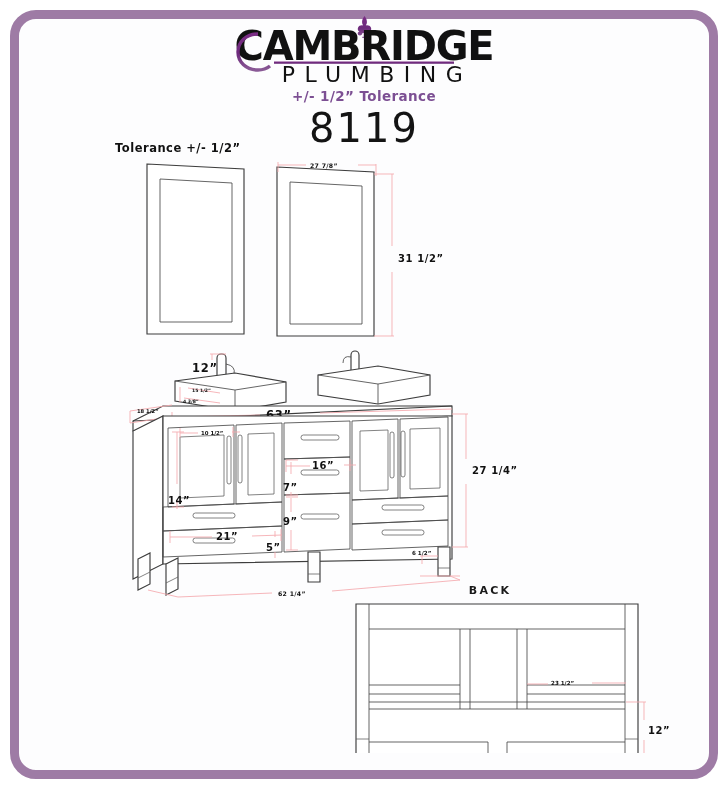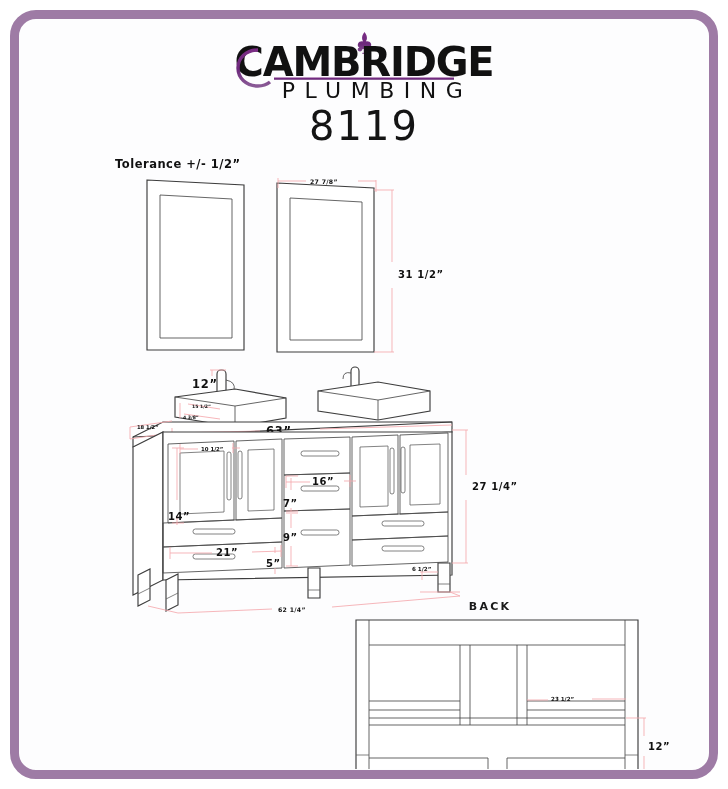--- a/index.html
+++ b/index.html
@@ -20,21 +20,21 @@
     position:absolute;
     left:10px;top:10px;
     width:708px;height:769px;
     box-sizing:border-box;
     border:9px solid #9e7ba5;
     border-radius:26px;
     background:#fdfdfe;
   }
   #sheet{
     position:absolute;
-    left:20px;top:20px;
+    left:20px;top:4px;
     width:688px;height:749px;
     overflow:hidden;
   }
   .logo-block{
     position:absolute;
     left:0;top:10px;width:688px;
     text-align:center;
   }
   .logo-svg{display:block;margin:0 auto;}
   .tolerance-top{
@@ -106,20 +106,21 @@
           <rect x="60" y="47.5" width="180" height="2.4"></rect>
         </g>
 
         <g fill="none" stroke="url(#lg)" stroke-width="3.4">
           <path d="M44 20 c-12 0 -20 8 -20 18 c0 10 8 18 20 18 c5 0 9 -1.6 12 -4"></path>
         </g>
         <g fill="url(#lg)">
           <text x="163" y="68" text-anchor="middle" font-family="'Liberation Sans', sans-serif" font-size="22" font-weight="400" letter-spacing="9.5">PLUMBING</text>
         </g>
       </svg>
+      <div class="tolerance-top">+/- 1/2” Tolerance</div>
       <div class="model-no">8119</div>
     </div>
 
     <svg class="draw" viewBox="0 0 688 749">
 
       <text class="tol-note" x="95" y="148">Tolerance +/- 1/2”</text>
 
       <g>
         <path class="ln wht" d="M127 160 L224 165 L224 330 L127 330 Z"></path>
         <path class="ln-thin" d="M140 175 L212 179 L212 318 L140 318 Z" fill="url(#mg1)"></path>

